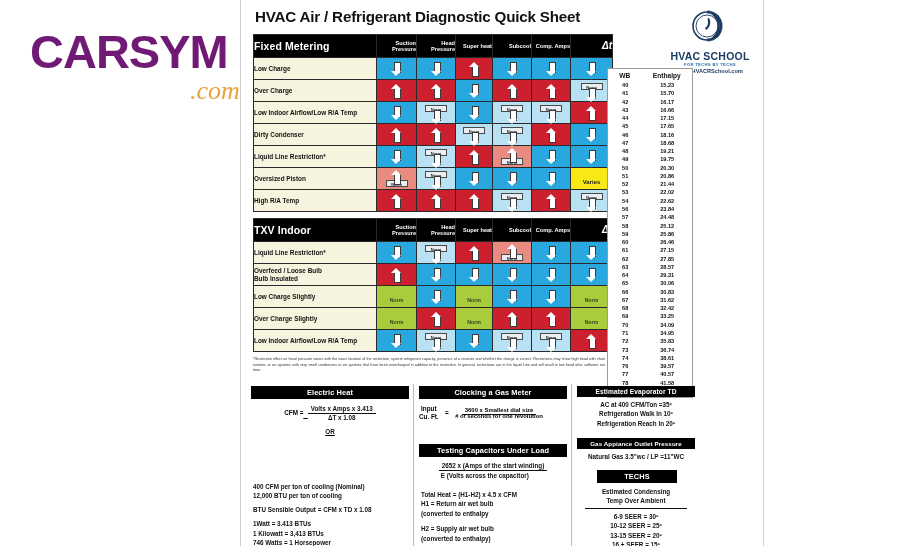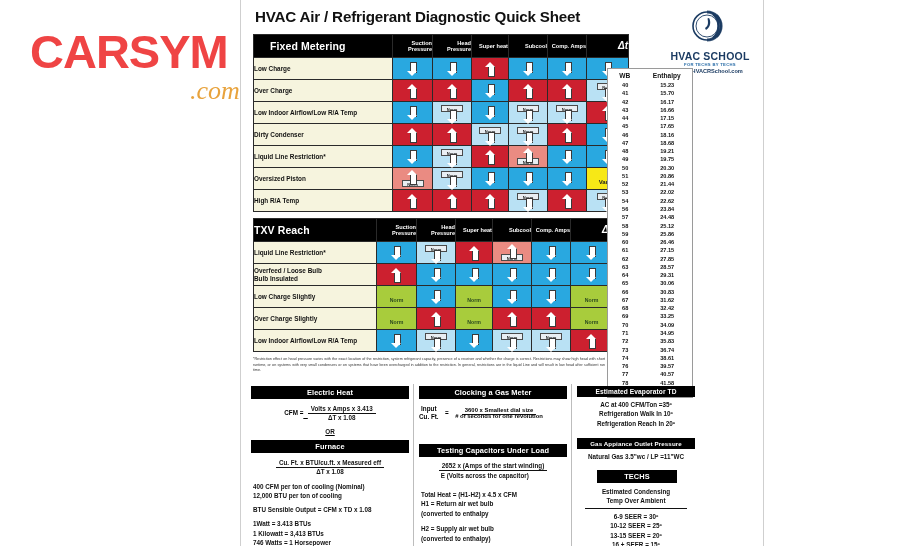--- a/index.html
+++ b/index.html
@@ -7,21 +7,21 @@
     width:900px;height:546px;overflow:hidden;position:relative;
     background:#ffffff;
     font-family:"Liberation Sans",sans-serif;
   }
   
   #watermark{
     position:absolute;left:30px;top:28px;z-index:5;pointer-events:none;
     font-family:"Liberation Sans",sans-serif;
   }
   #watermark .wm-main{
-    font-size:47px;font-weight:bold;color:#ef4444;letter-spacing:-1px;
+    font-size:47px;font-weight:bold;color:#701a75;letter-spacing:-1px;
     line-height:1;
   }
   #watermark .wm-dot{
     font-size:26px;color:#e8a33d;font-family:"Liberation Serif",serif;
     font-style:italic;position:absolute;left:160px;top:48px;
   }
   
   #sheet{
     position:absolute;left:240px;top:0;width:524px;height:546px;
     background:#fff;border-left:1px solid #cfcfcf;border-right:1px solid #cfcfcf;
@@ -139,21 +139,21 @@
       <path d="M22 12 C24 15 24 21 19 24 L18 22 C22 20 21 15 20.5 12.5 Z" fill="#1b3b62"></path>
     </svg>
     <div class="brand">HVAC SCHOOL</div>
     <div class="tag">FOR TECHS  BY TECHS</div>
     <div class="url">www.HVACRSchool.com</div>
   </div>
 
   <table class="dtable" id="tbl-fixed" style="left:12px;top:34px;width:352px;">
     <thead>
         <tr>
-      <th class="hdr-title" style="width:122px;padding-left:16px;">Fixed Metering</th>
+      <th class="hdr-title" style="width:122px;">Fixed Metering</th>
     <th class="hdr-col" style="width: 39px;">Suction Pressure</th>
           <th class="hdr-col" style="width: 38px;">Head Pressure</th>
           <th class="hdr-col" style="width: 36px;">Super heat</th>
           <th class="hdr-col" style="width: 38px;">Subcool</th>
           <th class="hdr-col" style="width: 38px;">Comp. Amps</th>
           <th class="hdr-col dt" style="width: 41px;">Δt</th>
         </tr>
       </thead>
     <tbody>
         <tr>
@@ -254,21 +254,21 @@
                 <i></i>
                 <b></b>
               </span></span></td>
         </tr>
       </tbody>
   </table>
 
   <table class="dtable" id="tbl-txv" style="left:12px;top:218px;width:352px;">
     <thead>
         <tr>
-      <th class="hdr-title" style="width:122px;">TXV Reach</th>
+      <th class="hdr-title" style="width:122px;">TXV Indoor</th>
     <th class="hdr-col" style="width: 39px;">Suction Pressure</th>
           <th class="hdr-col" style="width: 38px;">Head Pressure</th>
           <th class="hdr-col" style="width: 36px;">Super heat</th>
           <th class="hdr-col" style="width: 38px;">Subcool</th>
           <th class="hdr-col" style="width: 38px;">Comp. Amps</th>
           <th class="hdr-col dt" style="width: 41px;">Δt</th>
         </tr>
       </thead>
     <tbody>
         <tr>
@@ -505,29 +505,20 @@
     <div style="margin-top:4px;text-align:center;">
       <span class="lhs">CFM =</span>
       <span class="frac ptxt">
         <span class="num">Volts x Amps x 3.413</span><br>
         <span class="den">ΔT x 1.08</span>
       </span>
     </div>
     <div class="ptxt ctr" style="margin-top:5px;">OR</div>
   </div>
 
-  <div class="panel" style="left:10px;top:440px;width:158px;">
-    <div class="pbar">Furnace</div>
-    <div class="ctr" style="margin-top:4px;">
-      <span class="frac ptxt">
-        <span class="num">Cu. Ft. x BTU/cu.ft. x Measured eff</span><br>
-        <span class="den">ΔT x 1.08</span>
-      </span>
-    </div>
-  </div>
 
   <div class="panel ptxt" style="left:12px;top:482px;width:158px;">
     <div>400 CFM per ton of cooling (Nominal)</div>
     <div>12,000 BTU per ton of cooling</div>
     <div style="margin-top:5px;">BTU Sensible Output = CFM x TD x 1.08</div>
     <div style="margin-top:5px;">1Watt = 3.413 BTUs</div>
     <div>1 Kilowatt = 3,413 BTUs</div>
     <div>746 Watts = 1 Horsepower</div>
   </div>
 

